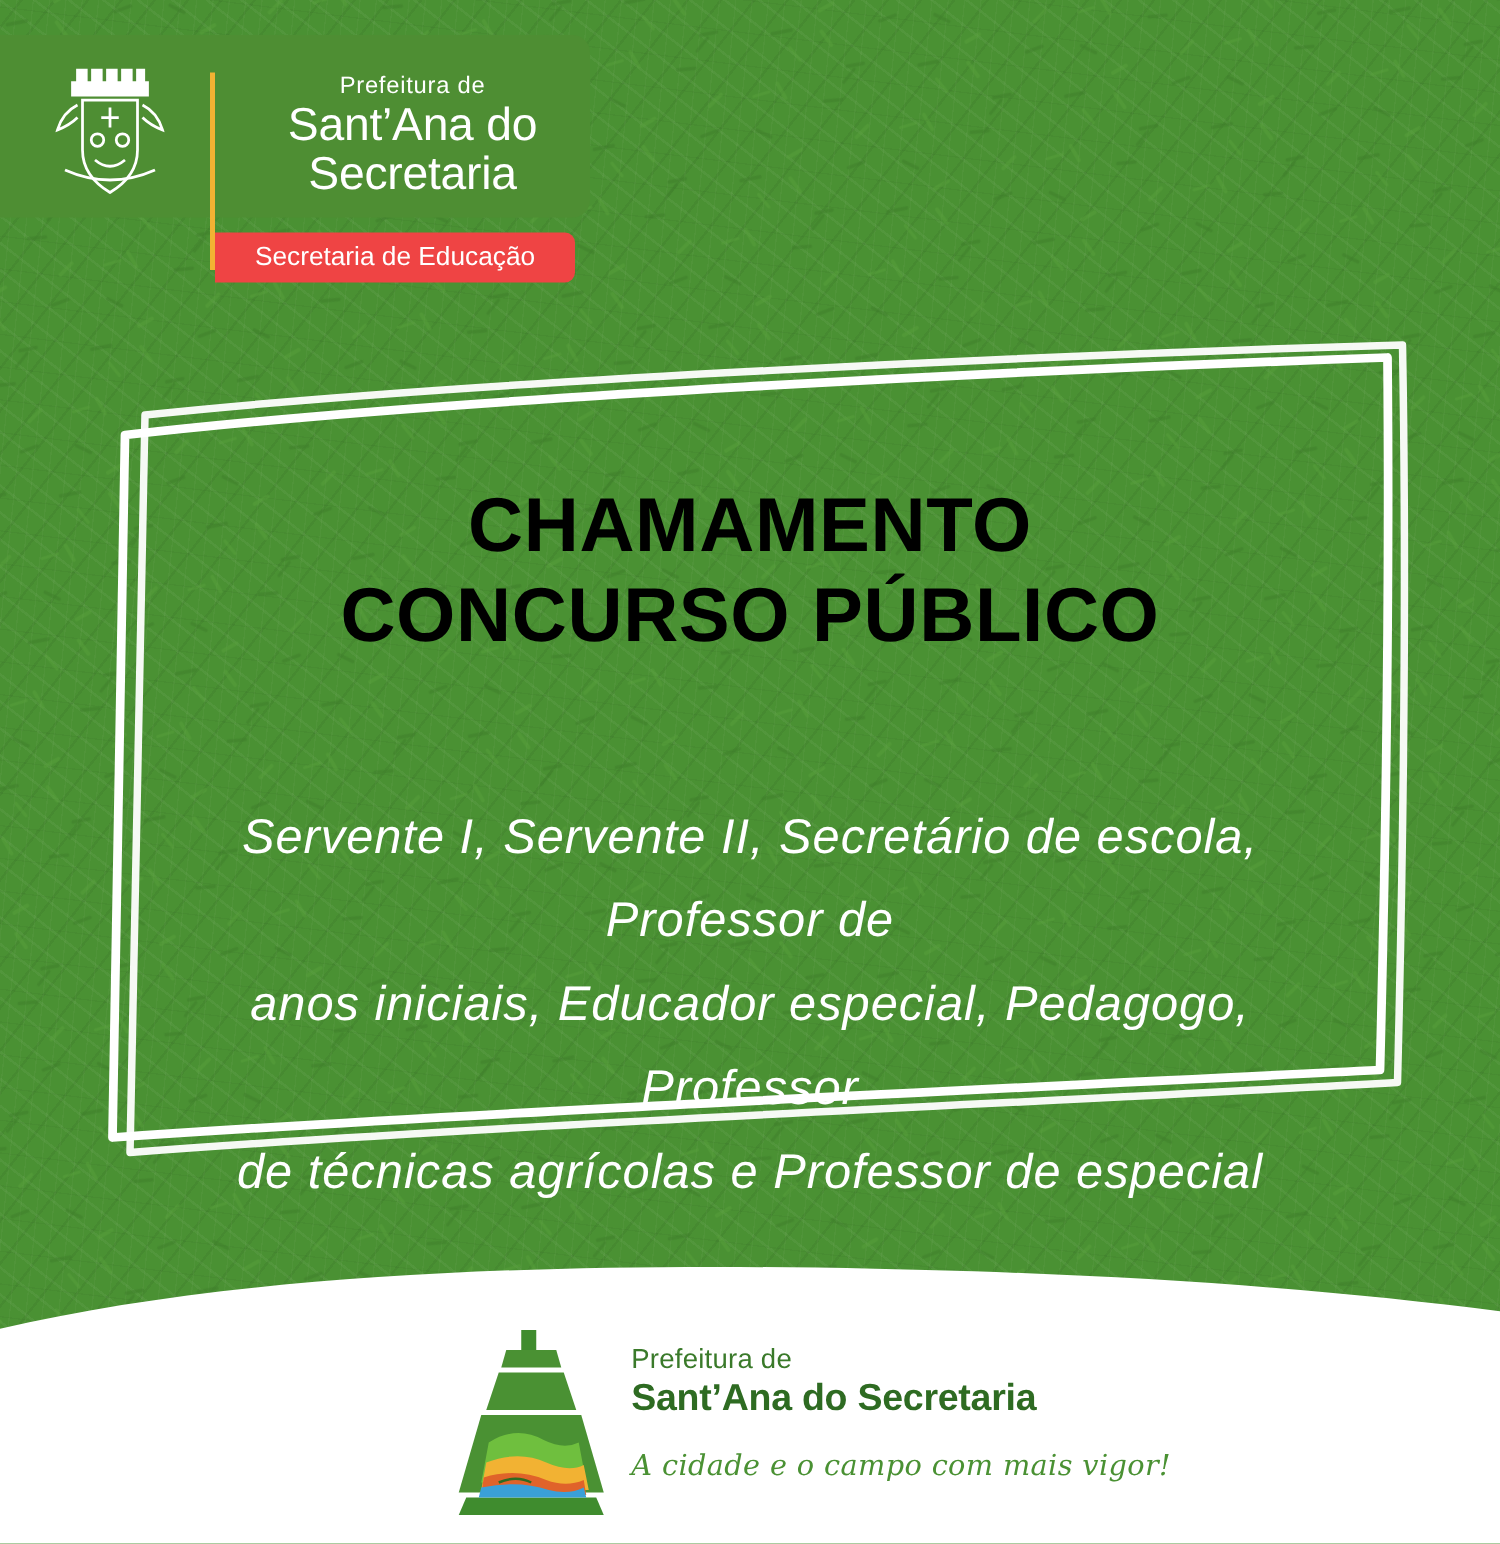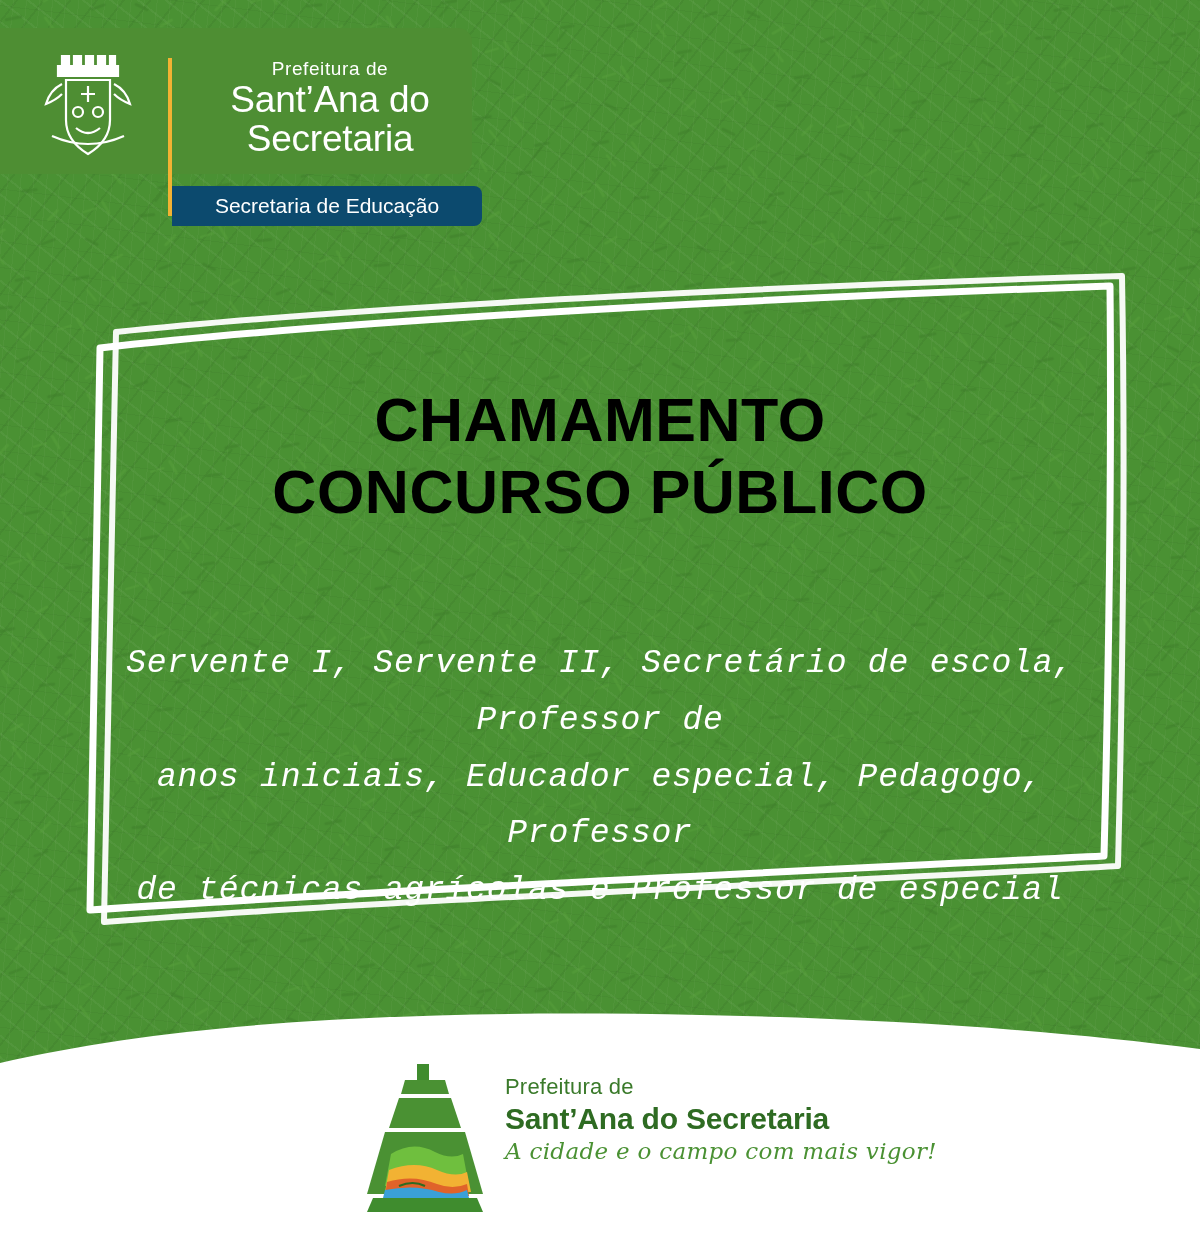--- a/index.html
+++ b/index.html
@@ -103,23 +103,23 @@
     color: #ffffff;
     font-size: 37px;
     font-weight: normal;
     line-height: 1.06;
     letter-spacing: -0.2px;
   }
   .header-sec {
     position: absolute;
     left: 172px;
     top: 158px;
-    width: 310px;
+    width: 288px;
     height: 40px;
-    background: #0c4a6e;
+    background: #ef4444;
     border-radius: 0 8px 8px 0;
     color: #ffffff;
     font-size: 21px;
     display: flex;
     align-items: center;
     justify-content: center;
   }
 
   
   .frame {
@@ -146,23 +146,23 @@
     letter-spacing: 0.5px;
   }
 
   .subtitle {
     position: absolute;
     left: 120px;
     top: 636px;
     width: 960px;
     text-align: center;
     color: #ffffff;
-    font-family: Liberation Mono, monospace;
+    font-family: Liberation Sans, sans-serif;
     font-style: italic;
-    font-size: 33px;
+    font-size: 39px;
     line-height: 1.72;
     letter-spacing: 0.8px;
   }
 
   
   .footer {
     position: absolute;
     left: 0;
     bottom: 0;
     width: 1200px;
@@ -191,21 +191,21 @@
     font-size: 30px;
     font-weight: bold;
     margin-top: 2px;
     letter-spacing: -0.2px;
   }
   .footer-slogan {
     color: #4a9133;
     font-family: "DejaVu Serif", serif;
     font-style: italic;
     font-size: 23px;
-    margin-top: 2px;
+    margin-top: 24px;
     letter-spacing: 0.3px;
   }
 </style>
 </head>
 <body>
 
 <div class="poster">
 
   <div class="bg-green"></div>
   <svg class="bg-speckle" viewBox="0 0 1200 1080" preserveAspectRatio="none">

